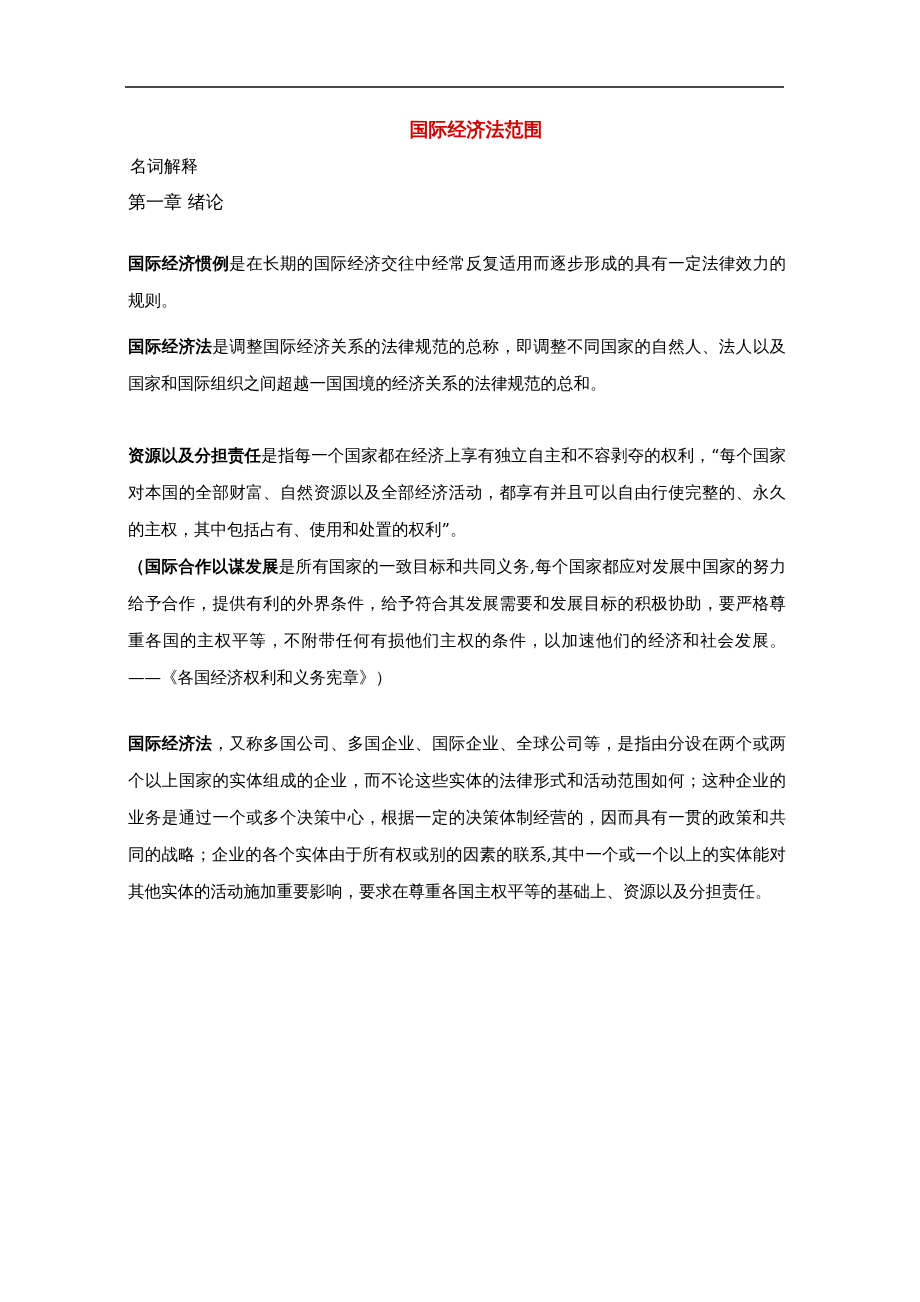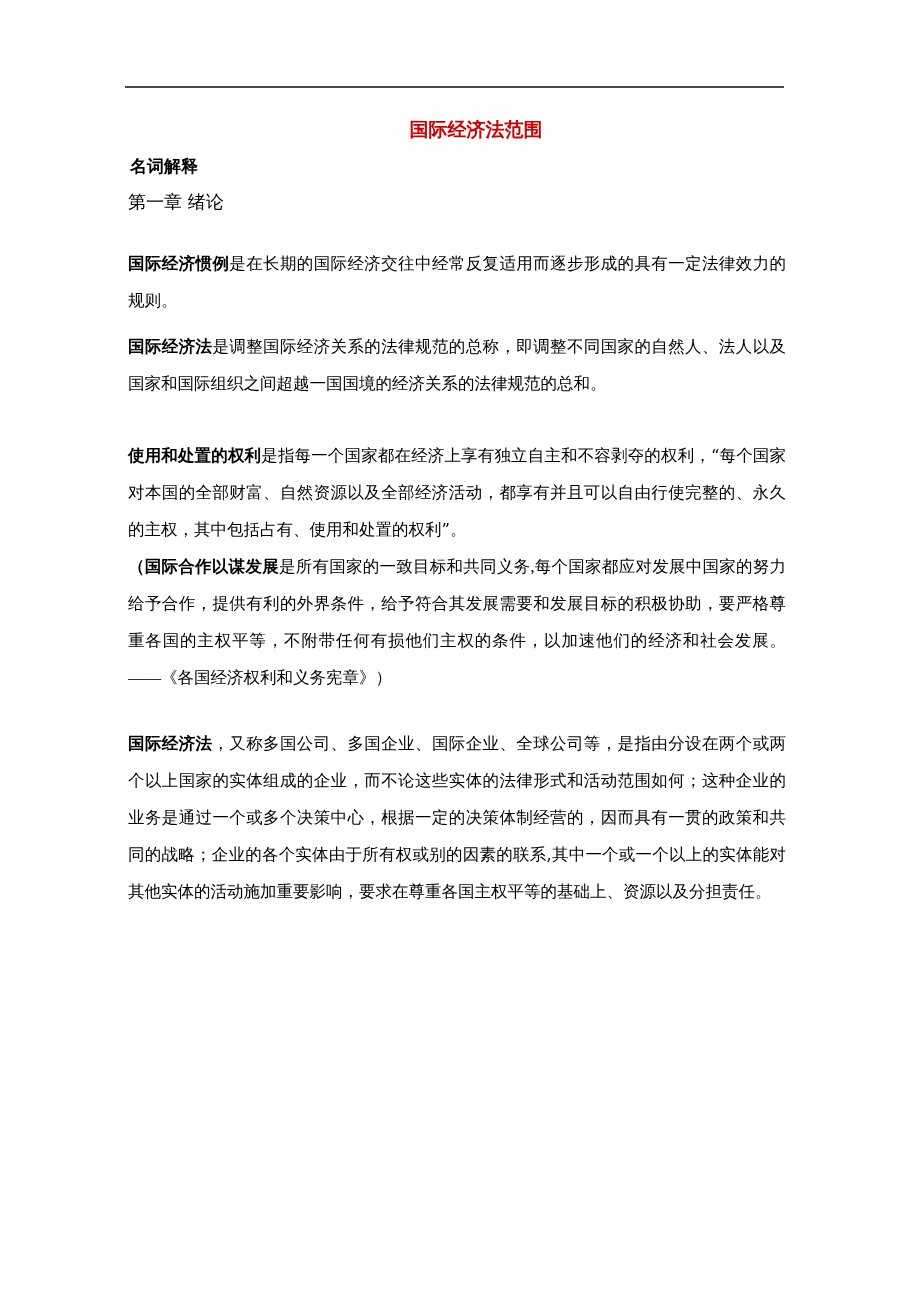--- a/index.html
+++ b/index.html
@@ -25,60 +25,60 @@
     font-size: 19px;
     line-height: 24px;
     font-weight: bold;
     color: #cc0000;
     padding-left: 16px;
   }
   .sec-heading {
     margin: 14px 0 0 130px;
     font-size: 17px;
     line-height: 22px;
-    font-weight: bold;
+    font-weight: normal;
   }
   .chap-heading {
     margin: 13px 0 0 128px;
     font-size: 18px;
     line-height: 23px;
     font-weight: normal;
   }
   .para {
     margin: 32px 0 0 128px;
     width: 658px;
     font-size: 16.5px;
     line-height: 37px;
     text-align: justify;
   }
   .para .term { font-weight: bold; }
   .p1 { margin-top: 9px; }
   .p2 { margin-top: 32px; }
   .p3 { margin-top: 35px; }
   .p4 { margin-top: 34px; }
-  .p5 { margin-top: 0; font-family: Liberation Serif, serif; }
+  .p5 { margin-top: 0; }
   .p6 { margin-top: 29px; }
 </style>
 </head>
 <body>
 
 <div class="page">
 
   <div class="header-rule"></div>
 
   <div class="doc-title" style="color: rgb(204, 0, 0);">国际经济法范围</div>
 
   <div class="sec-heading">名词解释</div>
 
   <div class="chap-heading">第一章 绪论</div>
 
   <p class="para p2"><span class="term">国际经济惯例</span><span>是在长期的国际经济交往中经常反复适用而逐步形成的具有一定法律效力的规则。</span></p>
 
   <p class="para p1"><span class="term">国际经济法</span><span>是调整国际经济关系的法律规范的总称，即调整不同国家的自然人、法人以及国家和国际组织之间超越一国国境的经济关系的法律规范的总和。</span></p>
 
-  <p class="para p3"><span class="term">使用和处置的权利</span><span>是指每一个国家都在经济上享有独立自主和不容剥夺的权利，“每个国家对本国的全部财富、自然资源以及全部经济活动，都享有并且可以自由行使完整的、永久的主权，其中包括占有、使用和处置的权利”。</span></p>
+  <p class="para p3"><span class="term">资源以及分担责任</span><span>是指每一个国家都在经济上享有独立自主和不容剥夺的权利，“每个国家对本国的全部财富、自然资源以及全部经济活动，都享有并且可以自由行使完整的、永久的主权，其中包括占有、使用和处置的权利”。</span></p>
 
 
   <p class="para p5"><span class="term">（</span><span class="term">国际合作以谋发展</span><span>是所有国家的一致目标和共同义务,每个国家都应对发展中国家的努力给予合作，提供有利的外界条件，给予符合其发展需要和发展目标的积极协助，要严格尊重各国的主权平等，不附带任何有损他们主权的条件，以加速他们的经济和社会发展。——《各国经济权利和义务宪章》）</span></p>
 
   <p class="para p6"><span class="term">国际经济法</span><span>，又称多国公司、多国企业、国际企业、全球公司等，是指由分设在两个或两个以上国家的实体组成的企业，而不论这些实体的法律形式和活动范围如何；这种企业的业务是通过一个或多个决策中心，根据一定的决策体制经营的，因而具有一贯的政策和共同的战略；企业的各个实体由于所有权或别的因素的联系,其中一个或一个以上的实体能对其他实体的活动施加重要影响，要求在尊重各国主权平等的基础上、资源以及分担责任。</span></p>
 
 </div>
 
 </body></html>

